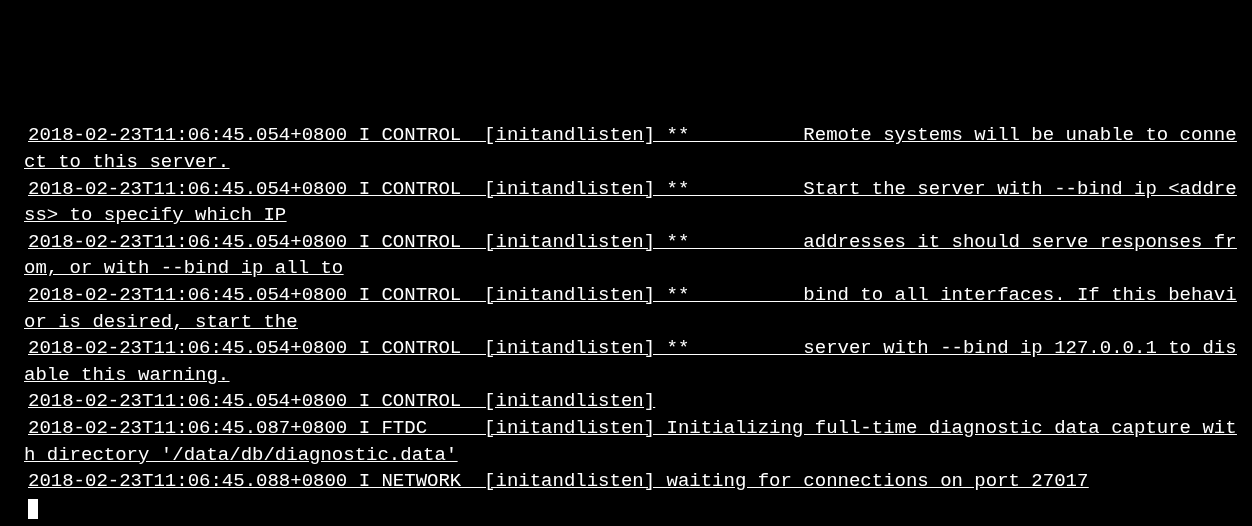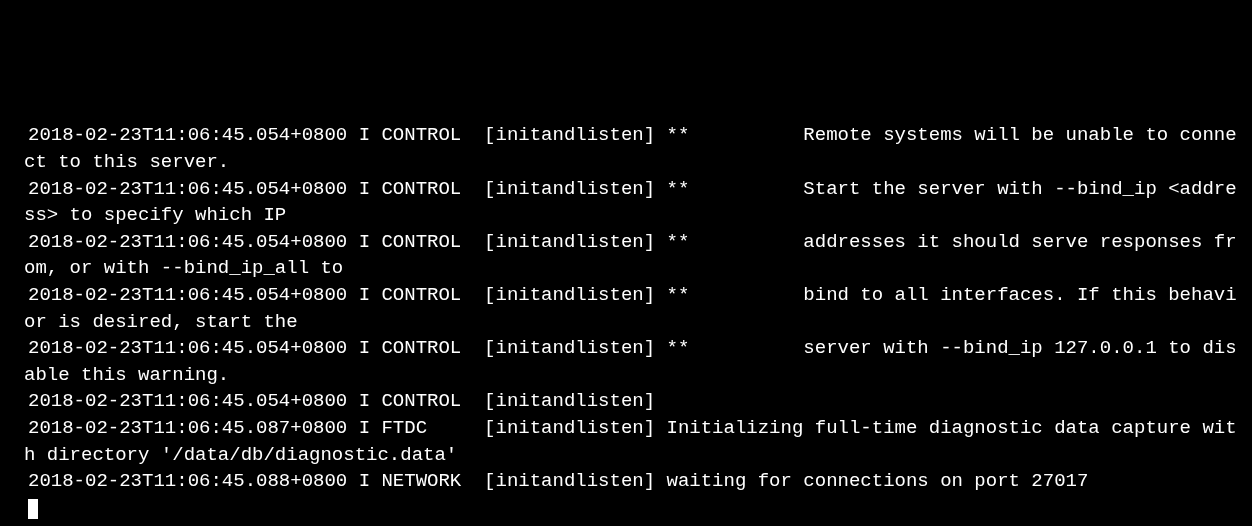--- a/index.html
+++ b/index.html
@@ -1,18 +1,19 @@
 <!DOCTYPE html>
 <html><head>
   <meta charset="utf-8">
   <style>
     * {
       margin: 4px;
       padding: 0;
       box-sizing: border-box;
+      text-decoration: underline;
     }
     body {
       background-color: #000000;
       color: #ffffff;
       font-family: 'Consolas', 'Courier New', monospace;
       font-size: 19px;
       line-height: 1.4;
       padding: 4px 12px;
       width: 1252px;
       height: 526px;

